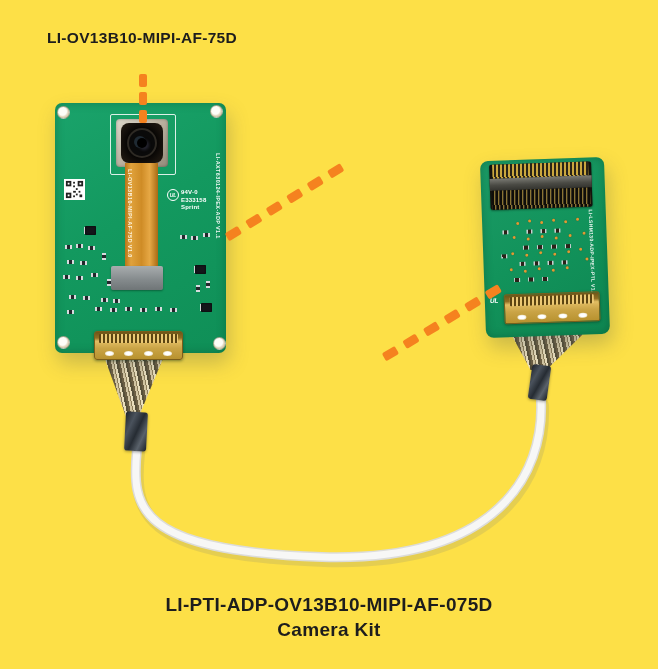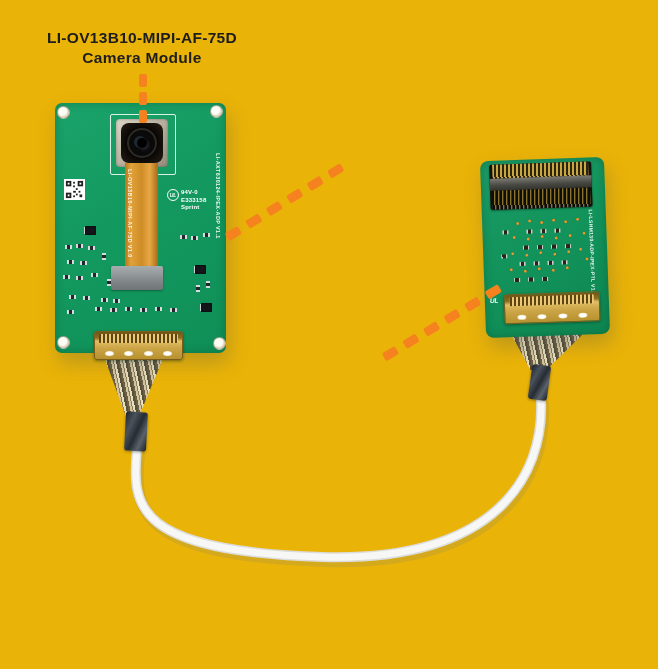--- a/index.html
+++ b/index.html
@@ -1,21 +1,21 @@
 <!DOCTYPE html>
 <html style="--orange: #F5821F;"><head>
 <meta charset="utf-8">
 <style>
   html,body{margin:0;padding:0;}
   body{
     width:658px;height:669px;background:#ffffff;
     font-family:"Liberation Sans", sans-serif;
     overflow:hidden;
   }
-  .stage{position:relative;width:658px;height:669px;background:#eab308;}
+  .stage{position:relative;width:658px;height:669px;background:#fde047;}
 
   
   .callout{
     position:absolute;color:#1d1d1d;font-weight:700;
     letter-spacing:.3px;white-space:nowrap;
   }
   .callout-top{left:14px;top:28px;width:256px;text-align:center;font-size:15.5px;line-height:1.32;}
   .callout-adapter{left:240px;top:135px;font-size:15.5px;}
   .callout-cable{left:281px;top:363px;font-size:15.5px;}
   .callout-kit{left:0;top:593px;width:658px;text-align:center;font-size:19px;line-height:1.3;}
@@ -290,21 +290,20 @@
         <div class="smd-dark" style="left: 30px; top: 118px;"></div>
         <div class="smd-dark" style="left: 44px; top: 118px;"></div>
         <div class="smd-dark" style="left: 58px; top: 118px;"></div>
         <div class="smd-dark" style="left: 20px; top: 70px;"></div>
         <div class="smd-dark" style="left: 18px; top: 94px;"></div>
       </div>
   </div>
 
   <div class="callout callout-top">
     <div>LI-OV13B10-MIPI-AF-75D</div>
-    <div>Camera Module</div>
   </div>
   <div class="arrow arrow-1">
       <span class="dash"></span>
       <span class="dash"></span>
       <span class="dash"></span>
     </div>
 
   <div class="arrow arrow-2">
       <span class="dash"></span>
       <span class="dash"></span>
@@ -317,15 +316,17 @@
   <div class="arrow arrow-3">
       <span class="dash"></span>
       <span class="dash"></span>
       <span class="dash"></span>
       <span class="dash"></span>
       <span class="dash"></span>
       <span class="dash"></span>
     </div>
 
   <div class="callout callout-kit">
+    <div>LI-PTI-ADP-OV13B10-MIPI-AF-075D</div>
+    <div>Camera Kit</div>
   </div>
 
 </div>
 
 </body></html>

